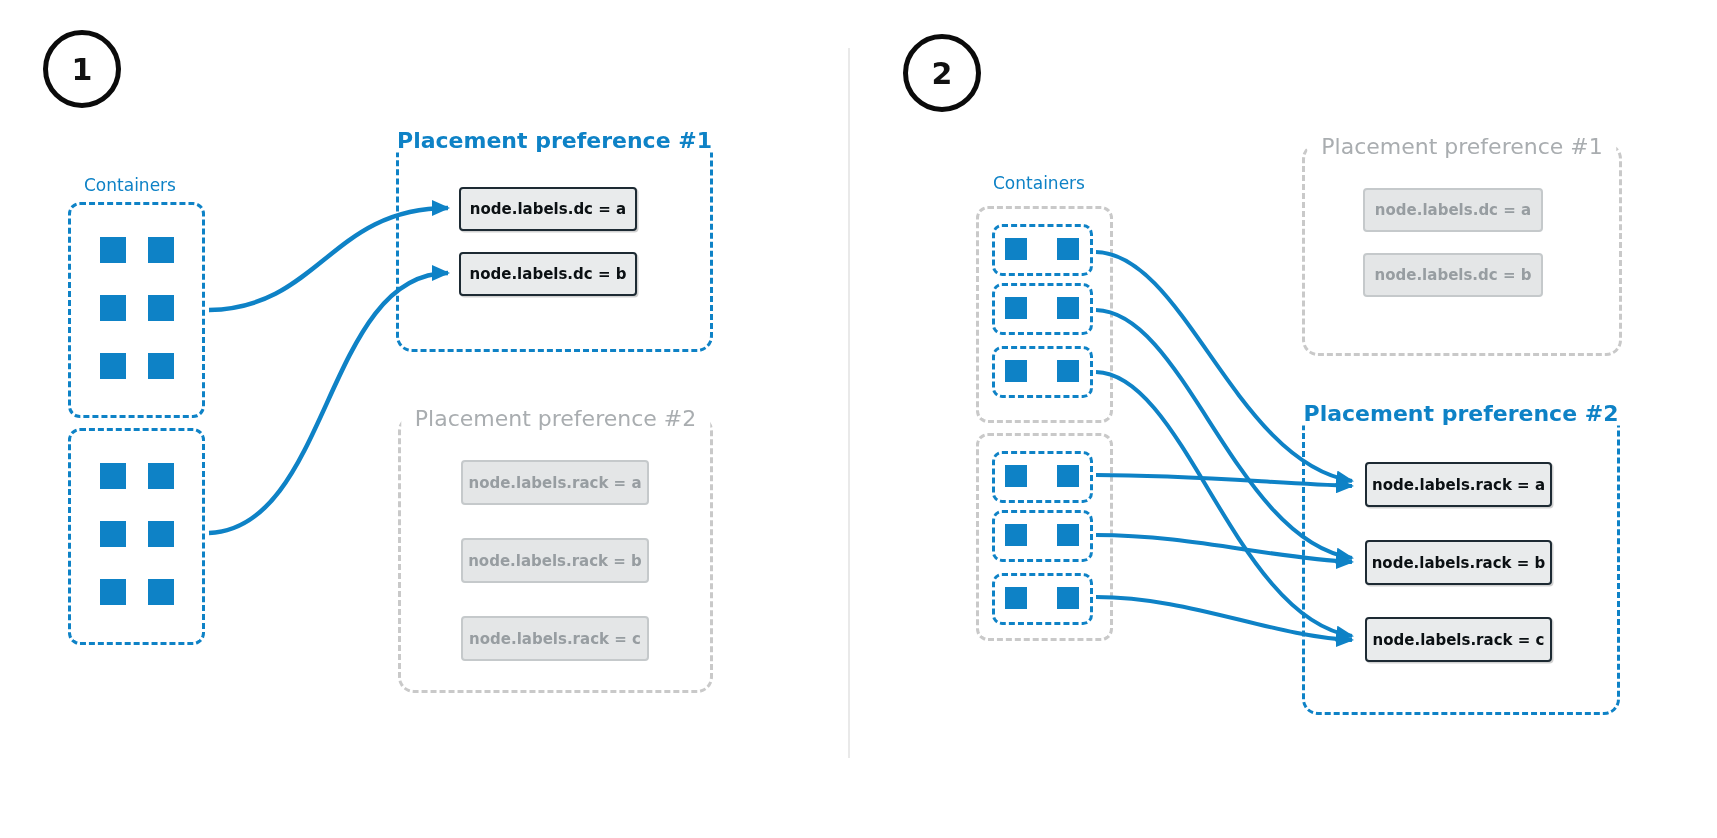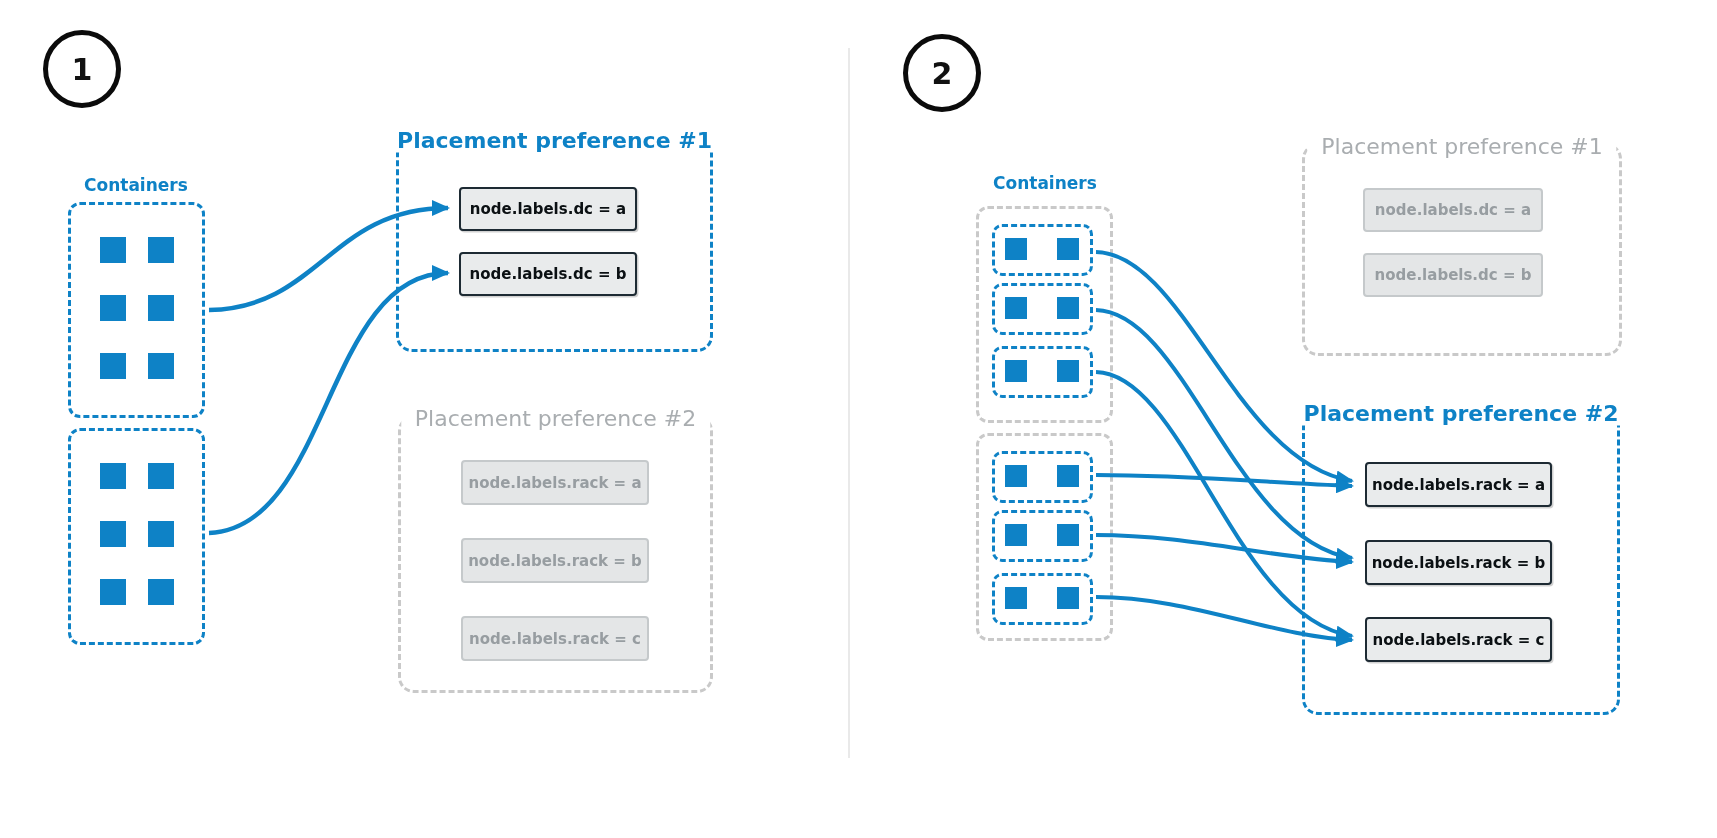--- a/index.html
+++ b/index.html
@@ -6,21 +6,21 @@
   .canvas{position:relative;width:1717px;height:838px;background:#ffffff;overflow:hidden;
           font-family:"DejaVu Sans","Liberation Sans",sans-serif;}
   .divider{position:absolute;left:848px;top:48px;width:2px;height:710px;background:#e9e9e9;}
 
   
   .step-circle{position:absolute;width:68px;height:68px;border:5px solid #0b0b0b;border-radius:50%;
                display:flex;align-items:center;justify-content:center;
                font-size:30px;font-weight:bold;color:#111;background:#fff;}
 
   
-  .containers-label{position:absolute;color:#0e82c6;font-weight:bold;font-size:17px;}
+  .containers-label{position:absolute;color:#0e82c6;font-weight:normal;font-size:17px;}
 
   
   .group{position:absolute;border:3px dashed #0e82c6;border-radius:12px;box-sizing:border-box;
          display:grid;grid-template-columns:repeat(2,26px);grid-auto-rows:26px;
          column-gap:22px;row-gap:32px;padding:32px 0 0 29px;}
   .sq{width:26px;height:26px;background:#0e82c6;}
 
   
   .outer-group{position:absolute;border:3px dashed #c9c9c9;border-radius:12px;box-sizing:border-box;}
   .inner-group{position:absolute;width:101px;height:52px;border:3px dashed #0e82c6;border-radius:10px;

